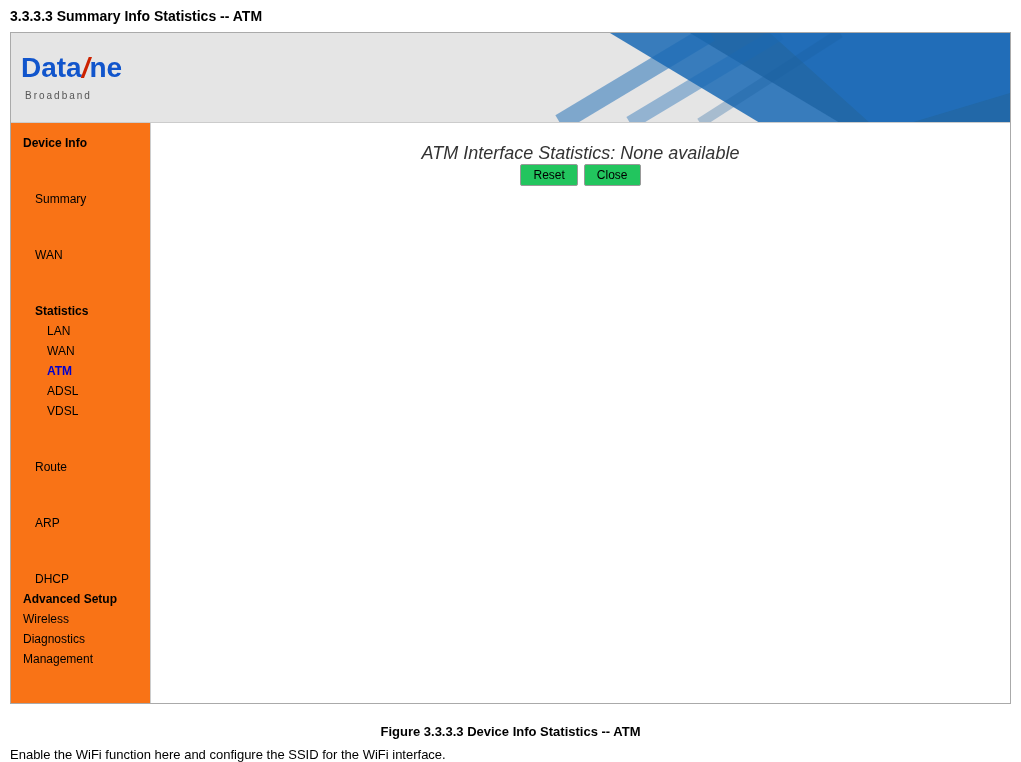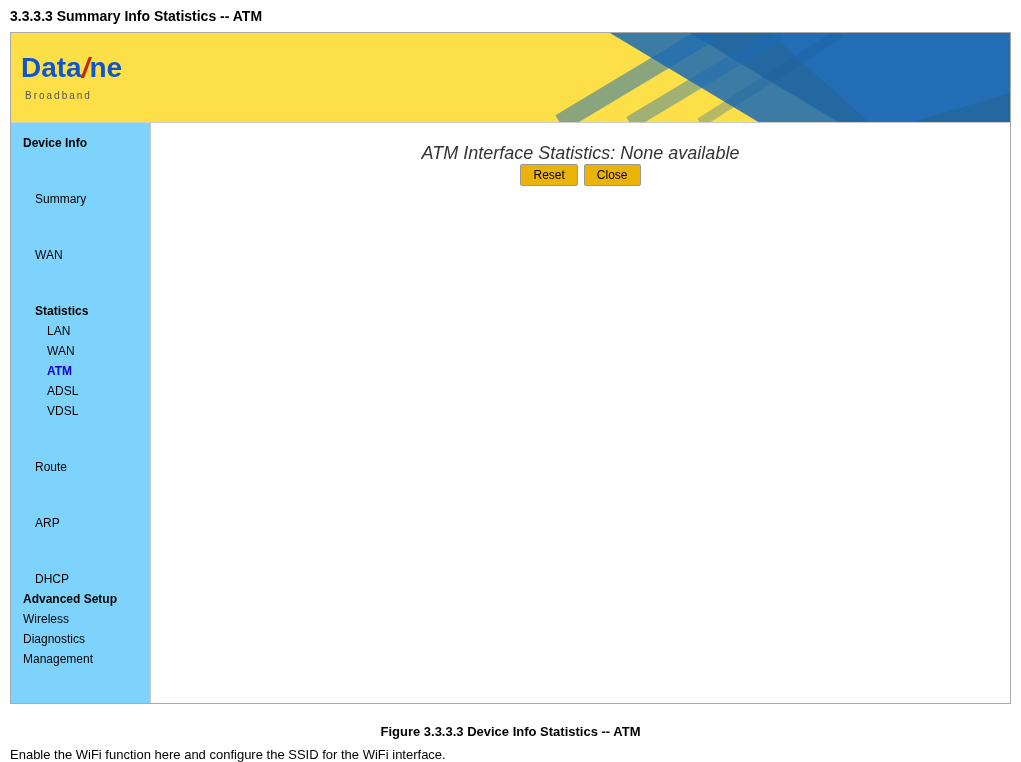--- a/index.html
+++ b/index.html
@@ -20,21 +20,21 @@
 
     .router-ui {
       border: 1px solid #aaa;
       margin: 0 10px 10px 10px;
       display: flex;
       flex-direction: column;
     }
 
     
     .header {
-      background: #fde047;
+      background: #e5e5e5;
       border-bottom: 1px solid #ccc;
       height: 90px;
       display: flex;
       align-items: center;
       padding: 0 10px;
       position: relative;
       overflow: hidden;
     }
 
     .logo-area {
@@ -90,21 +90,21 @@
     
     .main-content {
       display: flex;
       flex: 1;
       min-height: 580px;
     }
 
     
     .sidebar {
       width: 140px;
-      background: #7dd3fc;
+      background: #f97316;
       border-right: 1px solid #ccc;
       padding: 10px 0;
       flex-shrink: 0;
     }
 
     .sidebar-item {
       padding: 3px 8px 3px 12px;
       font-size: 12px;
       cursor: pointer;
       color: #000;
@@ -151,21 +151,21 @@
     }
 
     .button-row {
       display: flex;
       gap: 6px;
     }
 
     .btn {
       padding: 3px 12px;
       font-size: 12px;
-      background: #eab308;
+      background: #22c55e;
       border: 1px solid #999;
       cursor: pointer;
       border-radius: 2px;
     }
 
     
     .figure-caption {
       text-align: center;
       margin: 20px 10px 8px 10px;
       font-size: 13px;

